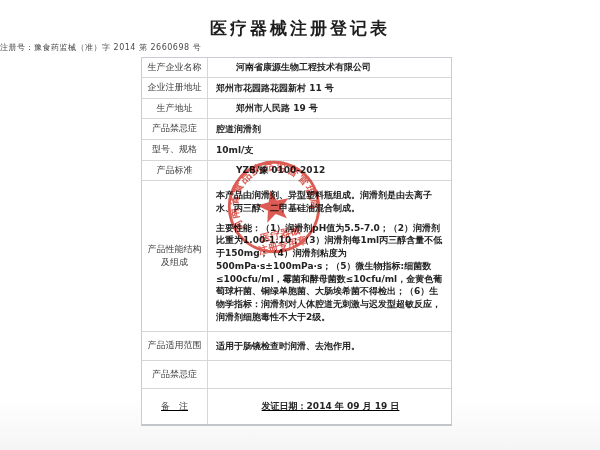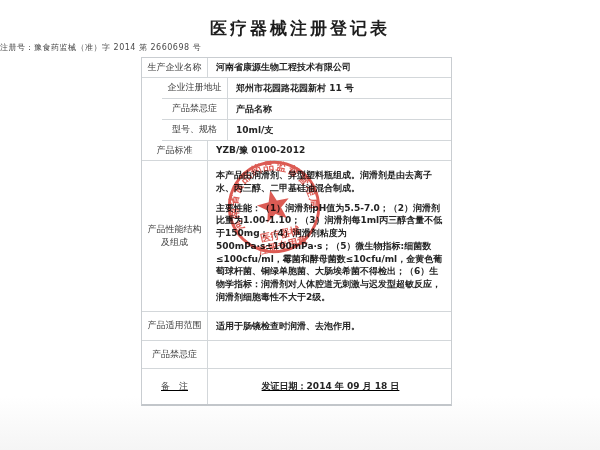--- a/index.html
+++ b/index.html
@@ -69,22 +69,22 @@
     flex: 1;
     display: flex;
     flex-direction: column;
     justify-content: center;
     font-size: 9px;
     font-weight: 600;
     color: #242424;
     padding: 3px 6px 3px 8px;
     line-height: 1.4;
   }
-  .r-short  { height: 20px; }
-  .r-short2 { height: 21px; margin-left: 20px; }
+  .r-short  { height: 20px; gap: 20px; }
+  .r-short2 { height: 21px; }
   .r-long   { height: 151px; }
   .r-mid    { height: 29px; }
   .r-mid2   { height: 28px; }
   .r-note   { height: 35px; text-decoration: underline; }
   .r-long .cell-value { justify-content: flex-start; padding-top: 8px; }
   .r-long .cell-value p { margin-bottom: 7px; line-height: 1.42; }
   .note-value { text-align: center; justify-content: center; }
   
   .stamp {
     position: absolute;
@@ -111,24 +111,28 @@
     <div class="row r-short">
       <div class="cell-label">生产企业名称</div>
       <div class="cell-value">河南省康源生物工程技术有限公司</div>
     </div>
 
     <div class="row r-short2">
       <div class="cell-label">企业注册地址</div>
       <div class="cell-value">郑州市花园路花园新村 11 号</div>
     </div>
 
+    <div class="row r-short">
+      <div class="cell-label">生产地址</div>
+      <div class="cell-value">郑州市人民路 19 号</div>
+    </div>
 
     <div class="row r-short2">
       <div class="cell-label">产品禁忌症</div>
-      <div class="cell-value">产品名称</div>
+      <div class="cell-value">腔道润滑剂</div>
     </div>
 
     <div class="row r-short2">
       <div class="cell-label">型号、规格</div>
       <div class="cell-value">10ml/支</div>
     </div>
 
     <div class="row r-short">
       <div class="cell-label">产品标准</div>
       <div class="cell-value">YZB/豫 0100-2012</div>
@@ -147,21 +151,21 @@
       <div class="cell-value">适用于肠镜检查时润滑、去泡作用。</div>
     </div>
 
     <div class="row r-mid2">
       <div class="cell-label">产品禁忌症</div>
       <div class="cell-value"></div>
     </div>
 
     <div class="row r-note">
       <div class="cell-label">备　注</div>
-      <div class="cell-value note-value">发证日期：2014 年 09 月 18 日</div>
+      <div class="cell-value note-value">发证日期：2014 年 09 月 19 日</div>
     </div>
 
   </div>
 
   <div class="stamp">
     <svg viewBox="0 0 160 160" xmlns="http://www.w3.org/2000/svg">
       <g transform="rotate(-13 80 80)" fill="#d5372e">
         <circle cx="80" cy="80" r="47" fill="none" stroke="#d5372e" stroke-width="3"></circle>
         <defs>
           <path id="arcPath" d="M 46.5,98 A 38.5,38.5 0 1 1 113.5,98" fill="none"></path>

